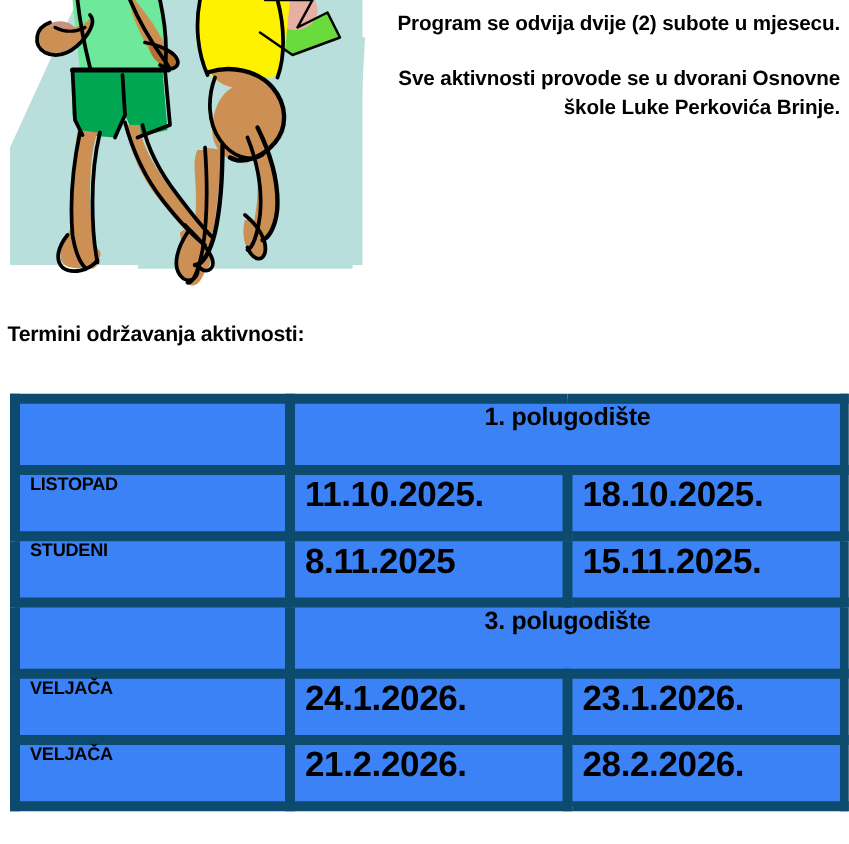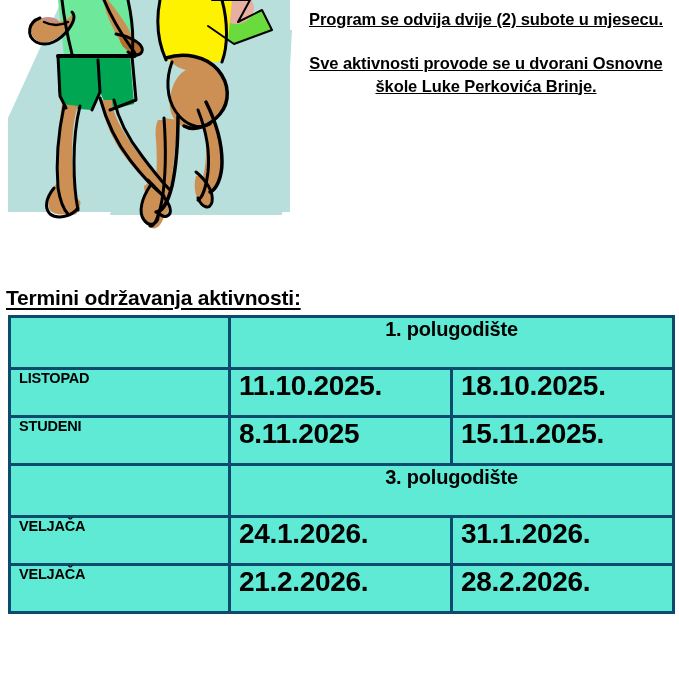--- a/index.html
+++ b/index.html
@@ -25,59 +25,56 @@
     height: 240px;
   }
   #illustration svg { display: block; }
 
   
   #intro-text {
     position: absolute;
     left: 300px;
     top: 8px;
     width: 372px;
-    text-align: center;
-    text-decoration: underline;
+    text-align: right;
   }
   #intro-text p {
     margin: 0 0 22px 0;
     font-size: 16.5px;
     font-weight: bold;
     line-height: 1.35;
     letter-spacing: -0.1px;
   }
   #intro-text p:last-child { margin-bottom: 0; }
 
   
   #schedule-heading {
     position: absolute;
     left: 6px;
     top: 258px;
-    font-size: 21px;
-    font-weight: bold;
-    text-decoration: underline;
+    font-size: 17px;
+    font-weight: bold;
     text-underline-offset: 3px;
     letter-spacing: -0.2px;
-    margin-top: 28px;
   }
 
   
   #schedule-table {
     position: absolute;
     left: 8px;
     top: 315px;
     width: 664px;
     border-collapse: collapse;
     table-layout: fixed;
   }
   #schedule-table td {
-    border: 3px solid #0c4a6e;
+    border: 8px solid #0c4a6e;
     padding: 0 8px;
     vertical-align: top;
-    background: #5eead4;
+    background: #3b82f6;
   }
   #schedule-table col.c-month { width: 220px; }
   #schedule-table col.c-d1    { width: 222px; }
   #schedule-table col.c-d2    { width: 222px; }
 
   tr.semester-row td {
     height: 49px;
   }
   td.semester-blank { }
   td.semester-title {
@@ -227,21 +224,21 @@
     </tr>
 
     <tr class="semester-row semester-2">
       <td class="semester-blank"></td>
       <td class="semester-title" colspan="2">3. polugodište</td>
     </tr>
 
     <tr class="month-row">
       <td class="month-name">VELJAČA</td>
       <td class="date-cell">24.1.2026.</td>
-      <td class="date-cell">31.1.2026.</td>
+      <td class="date-cell">23.1.2026.</td>
     </tr>
     <tr class="month-row">
       <td class="month-name">VELJAČA</td>
       <td class="date-cell">21.2.2026.</td>
       <td class="date-cell">28.2.2026.</td>
     </tr>
   </tbody>
 </table>
 
 </body></html>

